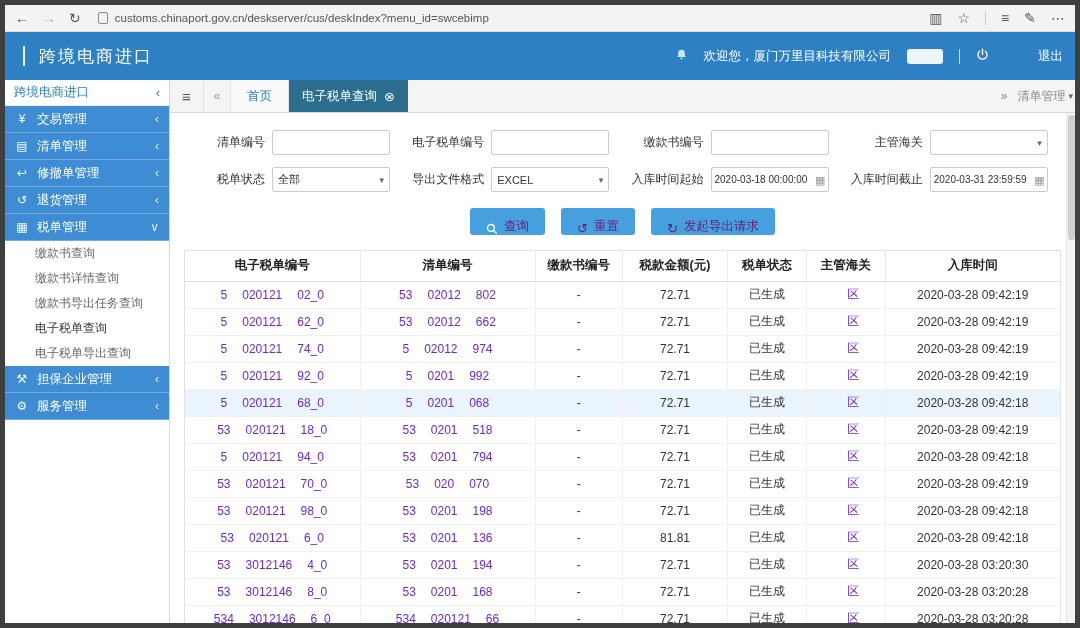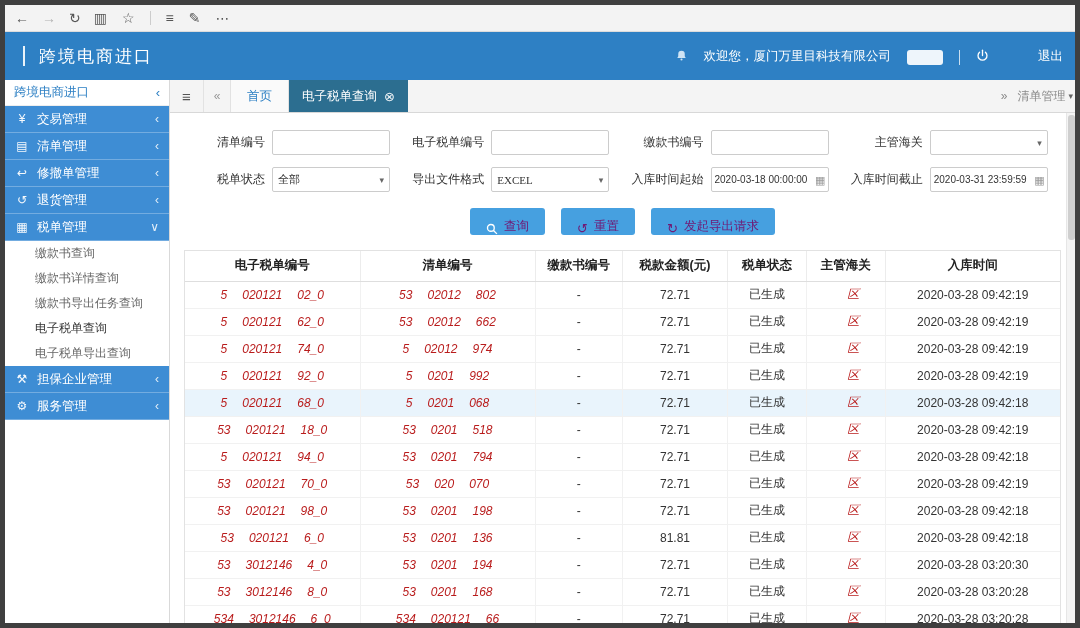--- a/index.html
+++ b/index.html
@@ -22,21 +22,21 @@
 
   
   .app-header { flex:0 0 48px; height:48px; background:#2e80c4; display:flex; align-items:center; }
   .logo-area { flex:0 0 165px; width:165px; height:48px; background:#fff; display:flex;
                align-items:center; padding-left:5px; gap:4px; }
   .logo-texts { display:flex; flex-direction:column; line-height:1.15; }
   .logo-text-main { font-size:13.5px; font-weight:bold; color:#14395e; letter-spacing:1px; }
   .logo-text-sub { font-size:7px; color:#9aa6b0; }
   .title-sep { width:2px; height:20px; background:#fff; opacity:.9; margin:0 14px 0 18px; }
   .app-title { color:#fff; font-size:17px; letter-spacing:2px; }
-  .header-right { margin-left:auto; display:flex; align-items:flex-end; gap:16px; padding-right:12px;
+  .header-right { margin-left:auto; display:flex; align-items:center; gap:16px; padding-right:12px;
                   color:#fff; font-size:12.5px; }
   .blur-chip { width:36px; height:15px; background:rgba(255,255,255,.92); border-radius:3px; }
   .hdr-divider { width:1px; height:15px; background:rgba(255,255,255,.75); }
   .logout { cursor:pointer;margin-left:33px; }
 
   
   .body-row { flex:1; display:flex; min-height:0; }
 
   .sidebar { flex:0 0 165px; width:165px; background:#fff; border-right:1px solid #d9d9d9;
              display:flex; flex-direction:column; overflow:hidden; }
@@ -69,21 +69,21 @@
   .content { flex:1; padding:0 14px; overflow:hidden; position:relative; }
 
   .form-row { display:flex; margin-top:17px; }
   .form-row + .form-row { margin-top:12px; }
   .fgroup { width:25%; display:flex; align-items:center; min-width:0; }
   .flabel { flex:0 0 88px; width:88px; text-align:right; padding-right:7px; font-size:12px; color:#333; }
   .fctrl { width:118px; height:25px; border:1px solid #ccc; border-radius:2px; background:#fff;
            font-size:11px; color:#333; padding:0 5px; }
   input.fctrl { outline:none; font-family:inherit; }
   .select { display:flex; align-items:center; justify-content:space-between; cursor:pointer; }
-  .sel-val { font-size:11px; color:#333;font-family:Liberation Serif, serif; }
+  .sel-val { font-size:11px; color:#333; }
   .caret { color:#666; font-size:9px; }
   .dtwrap { position:relative; flex:0 0 118px; width:118px; }
   .dtbox { width:118px; height:25px; border:1px solid #ccc; border-radius:2px; background:#fff;
            display:flex; align-items:center; padding:0 15px 0 3px; font-size:10px; color:#333;
            white-space:nowrap; overflow:hidden; }
   .cal-icon { position:absolute; right:3px; top:50%; transform:translateY(-50%); color:#999; font-size:11px; }
 
   .actions { display:flex; justify-content:center; gap:16px; margin-top:16px; }
   .btn { background:#46a0e0; color:#701a75; border:none; border-radius:3px; height:27px; padding:0 16px;
          font-size:12.5px; display:flex; align-items:flex-end; gap:6px; cursor:pointer; font-family:inherit; }
@@ -93,37 +93,41 @@
   table.results { width:100%; border-collapse:collapse; table-layout:fixed; }
   .results th { height:30px; font-size:12.5px; color:#222; font-weight:bold; background:#fff;
                 border-right:1px solid #ececec; border-bottom:1px solid #dedede; }
   .results td { height:27px; font-size:12px; color:#333; text-align:center; white-space:nowrap;
                 overflow:hidden; border-right:1px solid #f1f1f1; border-bottom:1px solid #f1f1f1; }
   .results th:last-child, .results td:last-child { border-right:none; }
   .results th:nth-child(1){width:20%} .results th:nth-child(2){width:20%}
   .results th:nth-child(3){width:10%} .results th:nth-child(4){width:12%}
   .results th:nth-child(5){width:9%}  .results th:nth-child(6){width:9%}
   .results th:nth-child(7){width:20%}
-  .results td.idcell { color:#b91c1c;font-style:italic; }
+  .results td.idcell { color:#6d28d9; }
   .results tr.hl td { background:#e9f4fc; }
   .redact-gap { display:inline-block; width:15px; }
 
   .v-scroll { position:absolute; right:0; top:33px; bottom:0; width:9px; background:#f4f4f4;
               border-left:1px solid #e6e6e6; }
   .v-thumb { position:absolute; top:2px; left:1px; width:7px; height:125px; background:#cfcfcf; border-radius:3px; }
 </style>
 </head>
 <body>
 
 <div class="frame">
 
   <div class="browser-bar">
     <span class="b-icon">←</span>
     <span class="b-icon dim">→</span>
     <span class="b-icon">↻</span>
+    <div class="url-box">
+      <span class="lock-glyph"></span>
+      <span class="url-text">customs.chinaport.gov.cn/deskserver/cus/deskIndex?menu_id=swcebimp</span>
+    </div>
     <div class="b-right">
       <span class="b-icon">▥</span>
       <span class="b-icon">☆</span>
       <span class="b-divider"></span>
       <span class="b-icon">≡</span>
       <span class="b-icon">✎</span>
       <span class="b-icon">⋯</span>
     </div>
   </div>
 

